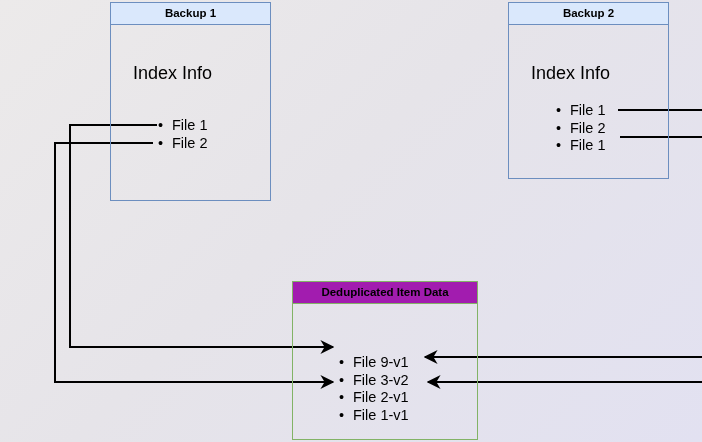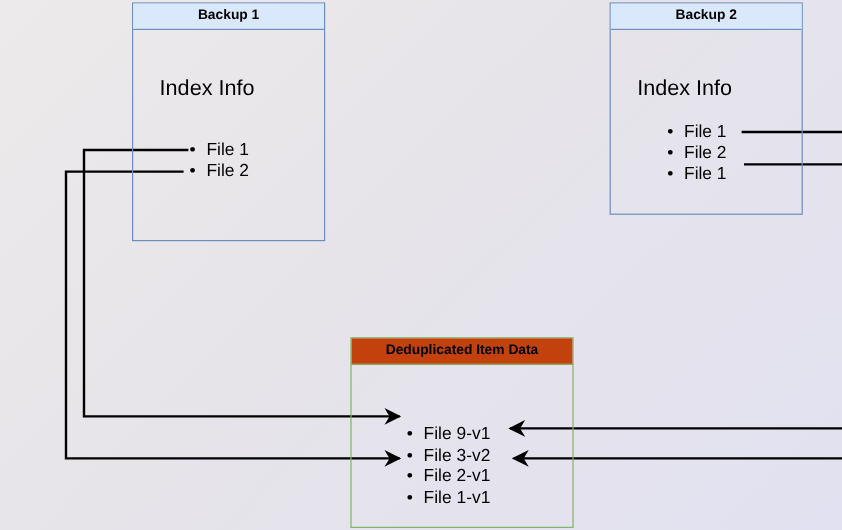--- a/index.html
+++ b/index.html
@@ -41,21 +41,21 @@
     font-size: 11.5px;
     font-weight: bold;
     color: #000000;
     background: #dae8fc;
     border-bottom: 1px solid #6c8ebf;
   }
   .box.green {
     border-color: #82b366;
   }
   .box.green .hdr {
-    background: #c2410c;
+    background: #a21caf;
     border-bottom-color: #82b366;
   }
   .box .body {
     position: relative;
     height: calc(100% - 22px);
   }
   .section-label {
     position: absolute;
     font-size: 18px;
     color: #000000;

